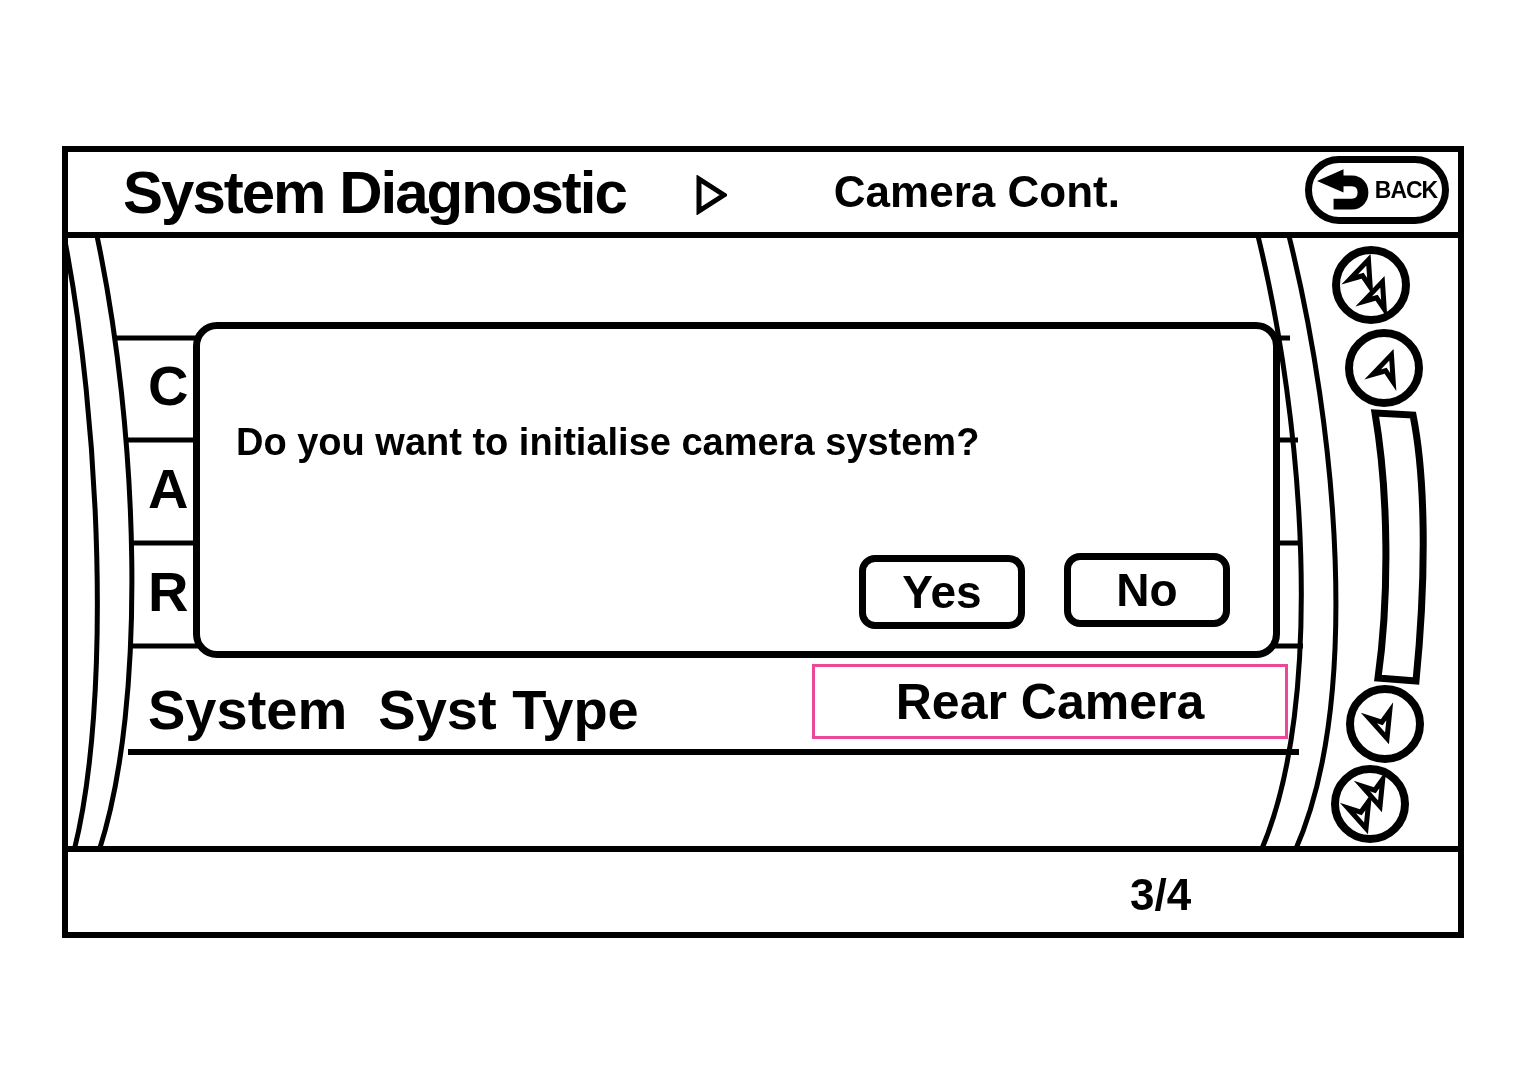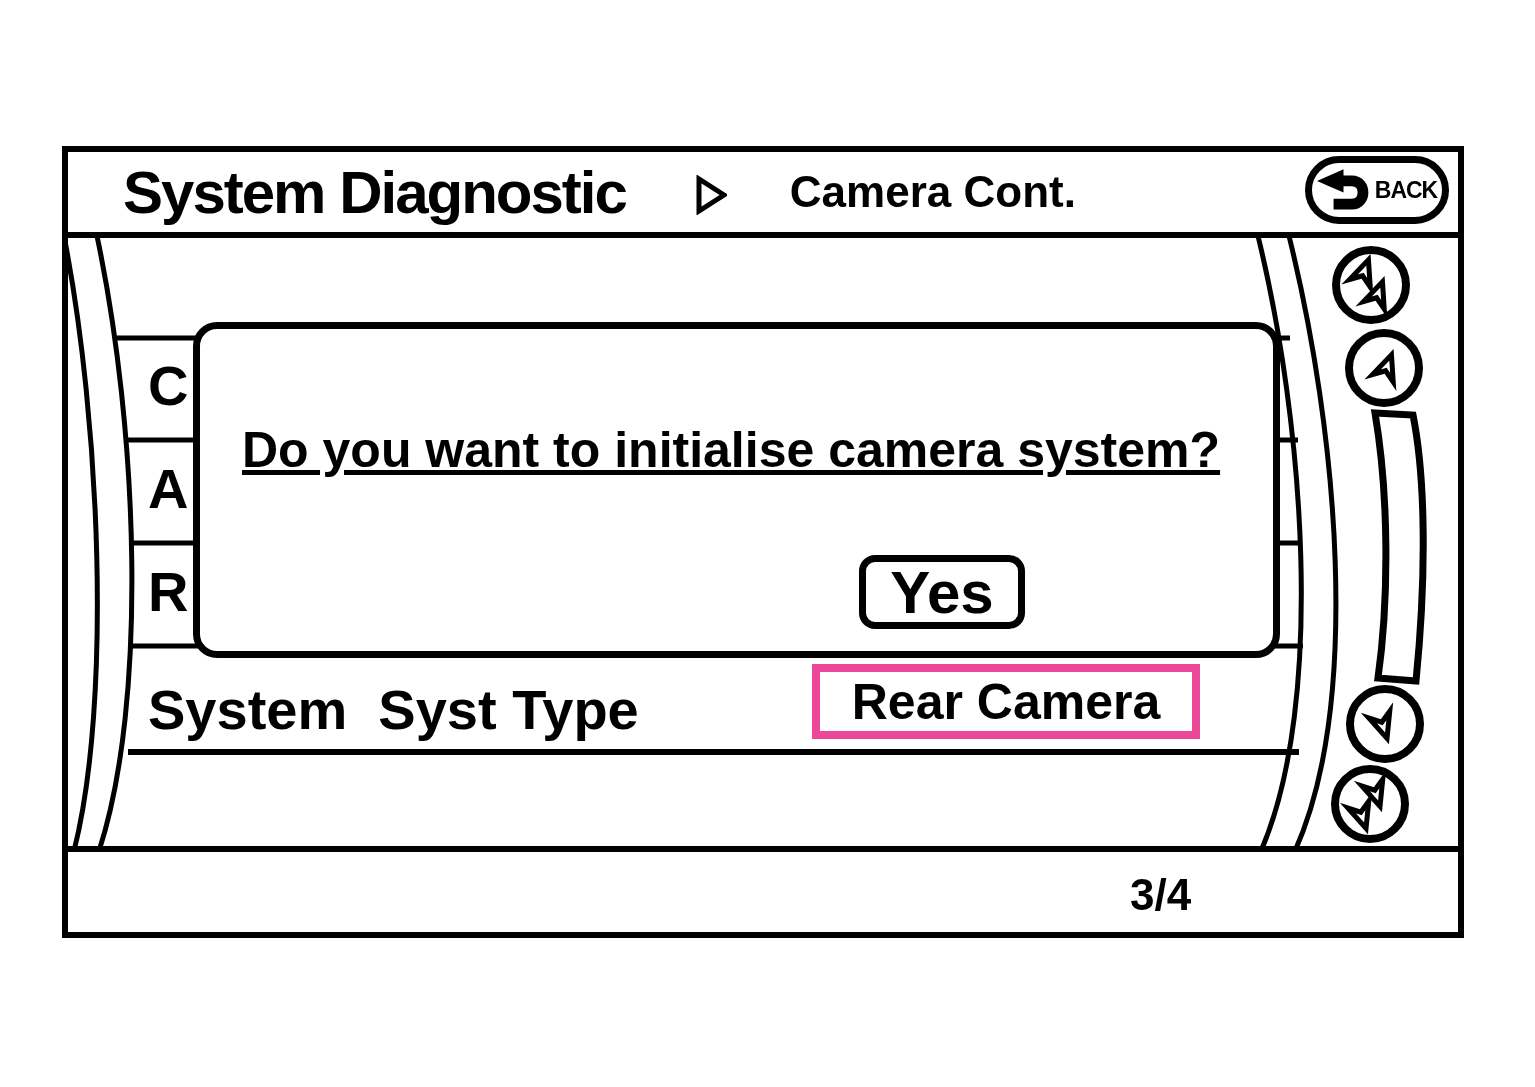--- a/index.html
+++ b/index.html
@@ -6,42 +6,42 @@
   html,body { width:1535px; height:1087px; background:#fff; font-family:"Liberation Sans", sans-serif; color:#000; overflow:hidden; }
   .abs { position:absolute; }
 
   
   #frame { left:62px; top:146px; width:1402px; height:792px; border:6px solid #000; background:#fff; }
 
   
   #title-bar { left:62px; top:146px; width:1402px; height:92px; border:6px solid #000; display:flex; align-items:center; padding-left:55px; background:#fff; z-index:5;gap:45px; }
   #page-title { font-size:60px; font-weight:bold; letter-spacing:-2px; white-space:nowrap; }
   #crumb-arrow { margin:6px 18px 0 24px; }
-  #page-subtitle { font-size:44px; font-weight:bold; white-space:nowrap; }
+  #page-subtitle { font-size:44px; font-weight:bold; white-space:nowrap;margin-left:44px; }
   #back-button { left:1305px; top:156px; width:144px; height:68px; border:7px solid #000; border-radius:34px; background:#fff; display:flex; align-items:center; justify-content:center; z-index:6; cursor:pointer; }
   #back-label { font-size:23px; font-weight:bold; letter-spacing:-1px; }
 
   
   #bg-art { left:62px; top:146px; z-index:1; }
 
   
   .row-letter { left:148px; font-size:56px; font-weight:bold; line-height:1; z-index:2; }
   #row-letter-0 { top:358px; }
   #row-letter-1 { top:461px; }
   #row-letter-2 { top:564px; }
 
   
   #row-label { left:148px; top:682px; font-size:56px; font-weight:bold; line-height:1; white-space:pre; z-index:2; }
-  #row-value-button { left:812px; top:664px; width:388px; height:75px; border:8px solid #ec4899; background:#fff; display:flex; align-items:center; justify-content:center; z-index:2; cursor:pointer; }
+  #row-value-button { left:812px; top:664px; width:476px; height:75px; border:3px solid #ec4899; background:#fff; display:flex; align-items:center; justify-content:center; z-index:2; cursor:pointer; }
   #row-value-label { font-size:50px; font-weight:bold; white-space:nowrap; }
 
   
   #dialog { left:193px; top:322px; width:1087px; height:336px; border:7px solid #000; border-radius:24px; background:#fff; z-index:3; }
-  #dialog-message { left:42px; top:92px; font-size:50px; font-weight:bold; white-space:nowrap;text-decoration:underline; }
-  .dlg-btn { position:absolute; width:166px; height:74px; border:7px solid #000; border-radius:16px; background:#fff; display:flex; align-items:center; justify-content:center; font-size:60px; font-weight:bold; cursor:pointer; }
+  #dialog-message { left:36px; top:92px; font-size:38px; font-weight:bold; white-space:nowrap; }
+  .dlg-btn { position:absolute; width:166px; height:74px; border:7px solid #000; border-radius:16px; background:#fff; display:flex; align-items:center; justify-content:center; font-size:46px; font-weight:bold; cursor:pointer; }
   #yes-button { left:659px; top:226px; }
   #no-button  { left:864px; top:224px; }
 
   
   #bottom-bar { left:62px; top:846px; width:1402px; height:92px; border:6px solid #000; background:#fff; z-index:4; }
   #page-indicator { left:1130px; top:870px; width:130px; font-size:44px; font-weight:bold; z-index:5; }
 </style>
 </head>
 <body>
 
@@ -114,16 +114,17 @@
 <div class="abs row-letter" id="row-letter-2">R</div>
 
 <div class="abs" id="row-label">System  Syst Type</div>
 <div class="abs" id="row-value-button">
   <span id="row-value-label">Rear Camera</span>
 </div>
 
 <div class="abs" id="dialog">
   <div class="abs" id="dialog-message">Do you want to initialise camera system?</div>
   <div class="dlg-btn" id="yes-button">Yes</div>
+  <div class="dlg-btn" id="no-button">No</div>
 </div>
 
 <div class="abs" id="bottom-bar"></div>
 <div class="abs" id="page-indicator">3/4</div>
 
 </body></html>

